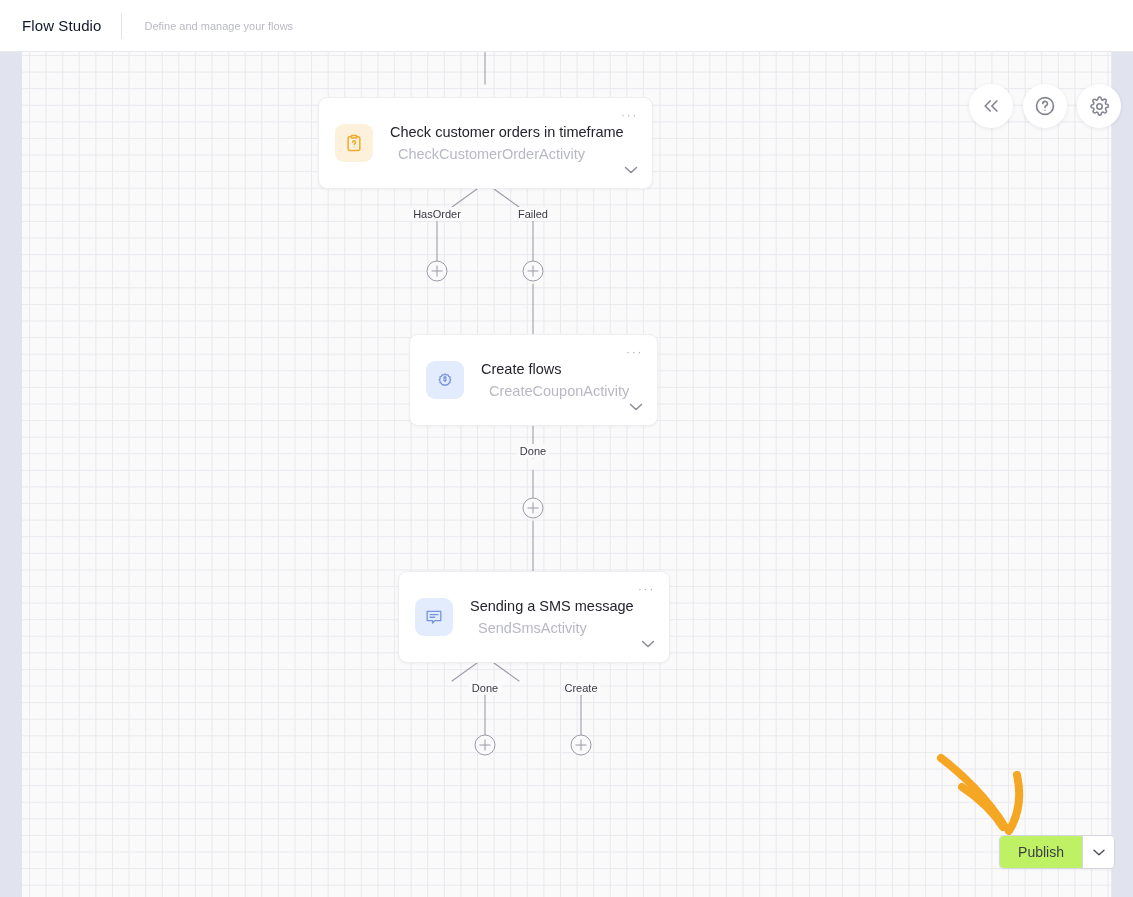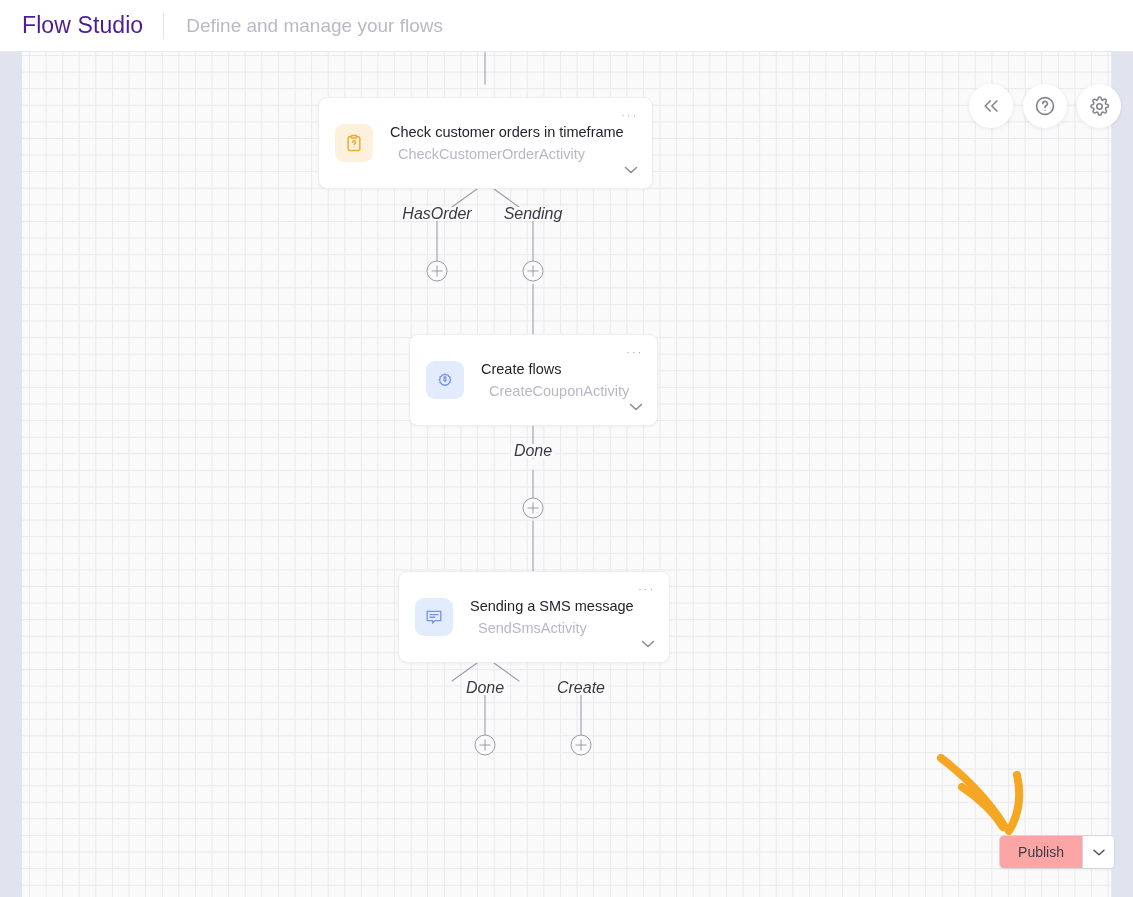--- a/index.html
+++ b/index.html
@@ -16,32 +16,32 @@
   #topbar {
     position: absolute; top: 0; left: 0;
     width: 1133px; height: 52px;
     background: #ffffff;
     border-bottom: 1px solid #e8e8ec;
     display: flex; align-items: center;
     z-index: 40;
   }
   #app-title {
     margin-left: 22px;
-    font-size: 23px;
-    color: #4c1d95;
+    font-size: 15px;
+    color: #0f172a;
     letter-spacing: .1px;
     white-space: nowrap;
   }
   #title-divider {
     width: 1px; height: 26px;
     background: #e3e3e8;
     margin: 0 22px 0 20px;
   }
   #app-subtitle {
-    font-size: 19px;
+    font-size: 11px;
     color: #b9bac4;
     white-space: nowrap;
   }
 
   
   #workarea {
     position: absolute; top: 52px; left: 0;
     width: 1133px; height: 845px;
     background: #e7e8f1;
     overflow: hidden;
@@ -138,28 +138,27 @@
   }
 
   
   #node-check { left: 296px; top: 45px;  width: 335px; height: 92px; }
   #node-coupon{ left: 387px; top: 282px; width: 249px; height: 92px; }
   #node-sms   { left: 376px; top: 519px; width: 272px; height: 92px; }
 
   
   .edge-label {
     position: absolute;
-    font-size: 16px;
+    font-size: 11px;
     color: #3a3a44;
     background: #fafafb;
     padding: 1px 3px;
     white-space: nowrap;
     transform: translateX(-50%);
     line-height: 12px;
-    font-style: italic;
   }
 
   
   .plus-btn {
     position: absolute;
     width: 21px; height: 21px;
     border-radius: 50%;
     border: 1.3px solid #9a9ba6;
     background: #fafafb;
     transform: translate(-50%,-50%);
@@ -202,21 +201,21 @@
     border: 1px solid #d6d7de;
     border-radius: 5px;
     box-shadow: 0 1px 2px rgba(40,42,70,.05);
     overflow: hidden;
   }
   #publish-main {
     padding: 0 18px;
     display: flex; align-items: center;
     font-size: 14px;
     color: #3d3d47;
-    background: #fca5a5;
+    background: #bef264;
     border: none;
     cursor: pointer;
     font-family: "Liberation Sans", sans-serif;
   }
   #publish-caret {
     width: 32px;
     display: flex; align-items: center; justify-content: center;
     border-left: 1px solid #d6d7de;
     background: #fff;
     cursor: pointer;
@@ -325,21 +324,21 @@
       </div>
       <div class="node-right">
         <div class="dots-menu">···</div>
         <svg class="chev" viewBox="0 0 14 8" fill="none" stroke="#8a8b97" stroke-width="1.5" stroke-linecap="round" stroke-linejoin="round">
           <path d="M1.5 1.5 7 6.5l5.5-5"></path>
         </svg>
       </div>
     </div>
 
     <div class="edge-label" style="left:415px; top:155px;">HasOrder</div>
-    <div class="edge-label" style="left:511px; top:155px;">Sending</div>
+    <div class="edge-label" style="left:511px; top:155px;">Failed</div>
     <div class="edge-label" style="left:511px; top:392px;">Done</div>
     <div class="edge-label" style="left:463px; top:629px;">Done</div>
     <div class="edge-label" style="left:559px; top:629px;">Create</div>
 
     <div class="plus-btn" style="left:415px; top:219px;"></div>
     <div class="plus-btn" style="left:511px; top:219px;"></div>
     <div class="plus-btn" style="left:511px; top:456px;"></div>
     <div class="plus-btn" style="left:463px; top:693px;"></div>
     <div class="plus-btn" style="left:559px; top:693px;"></div>
 

